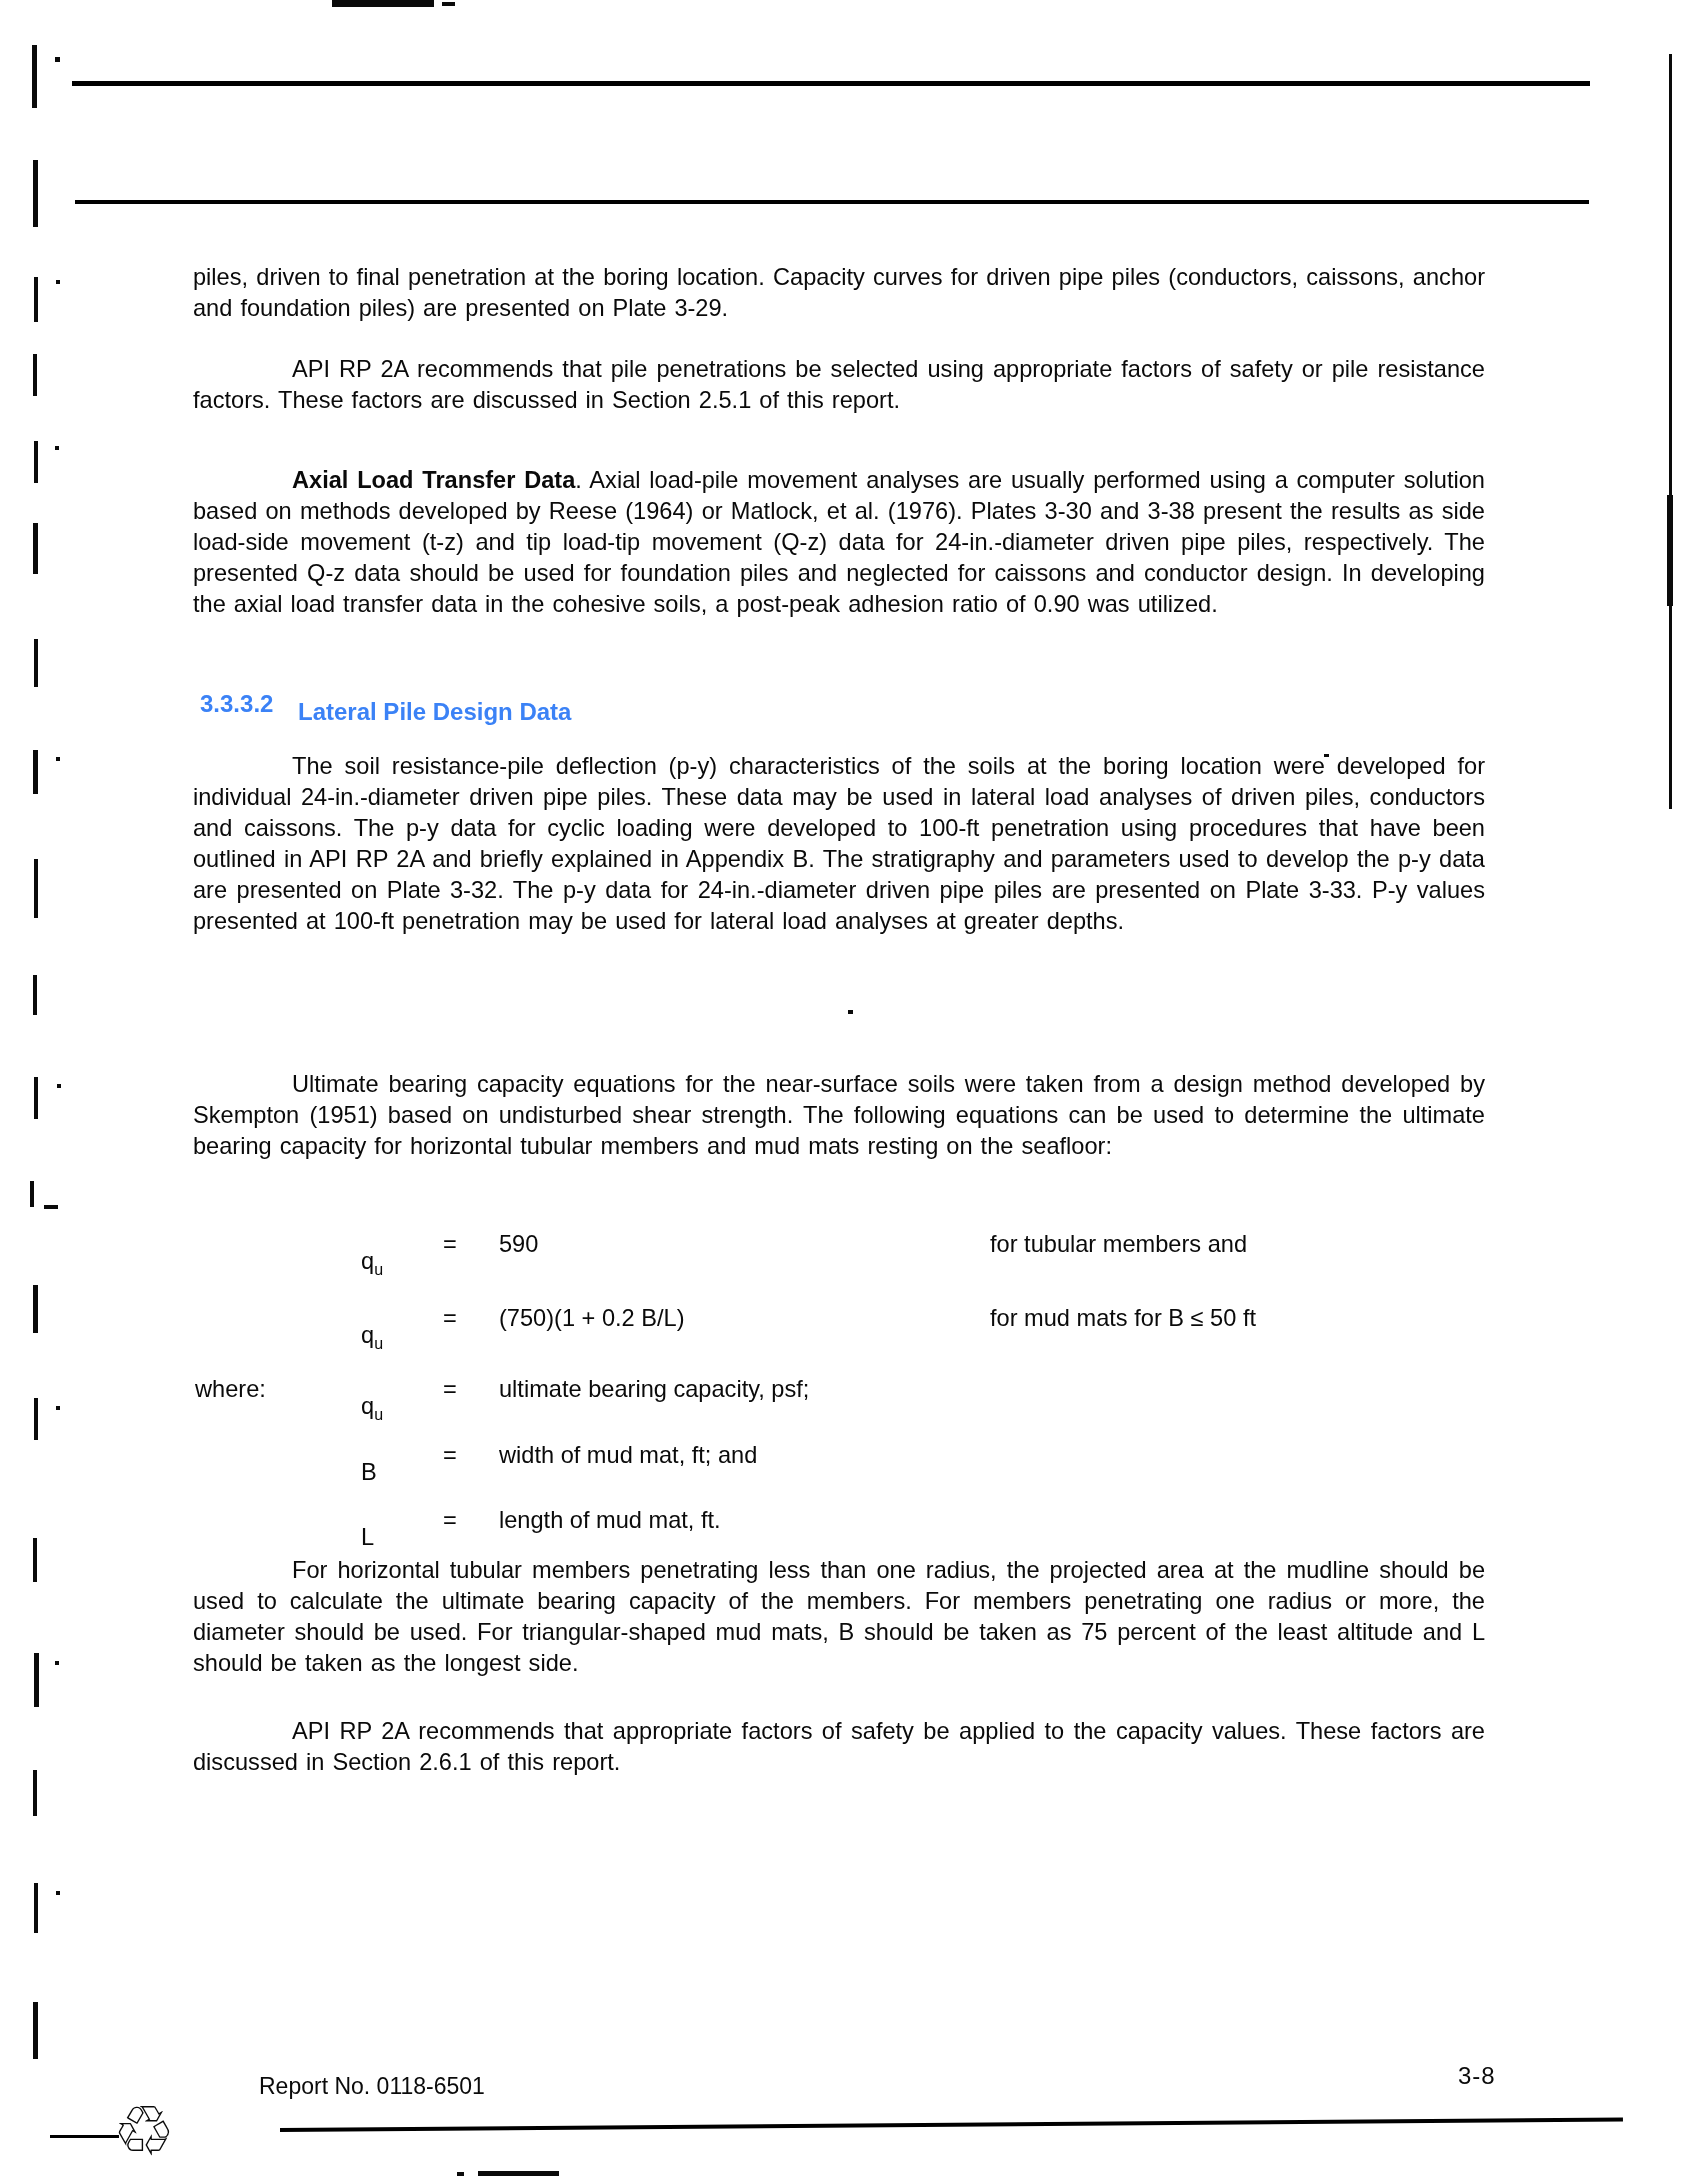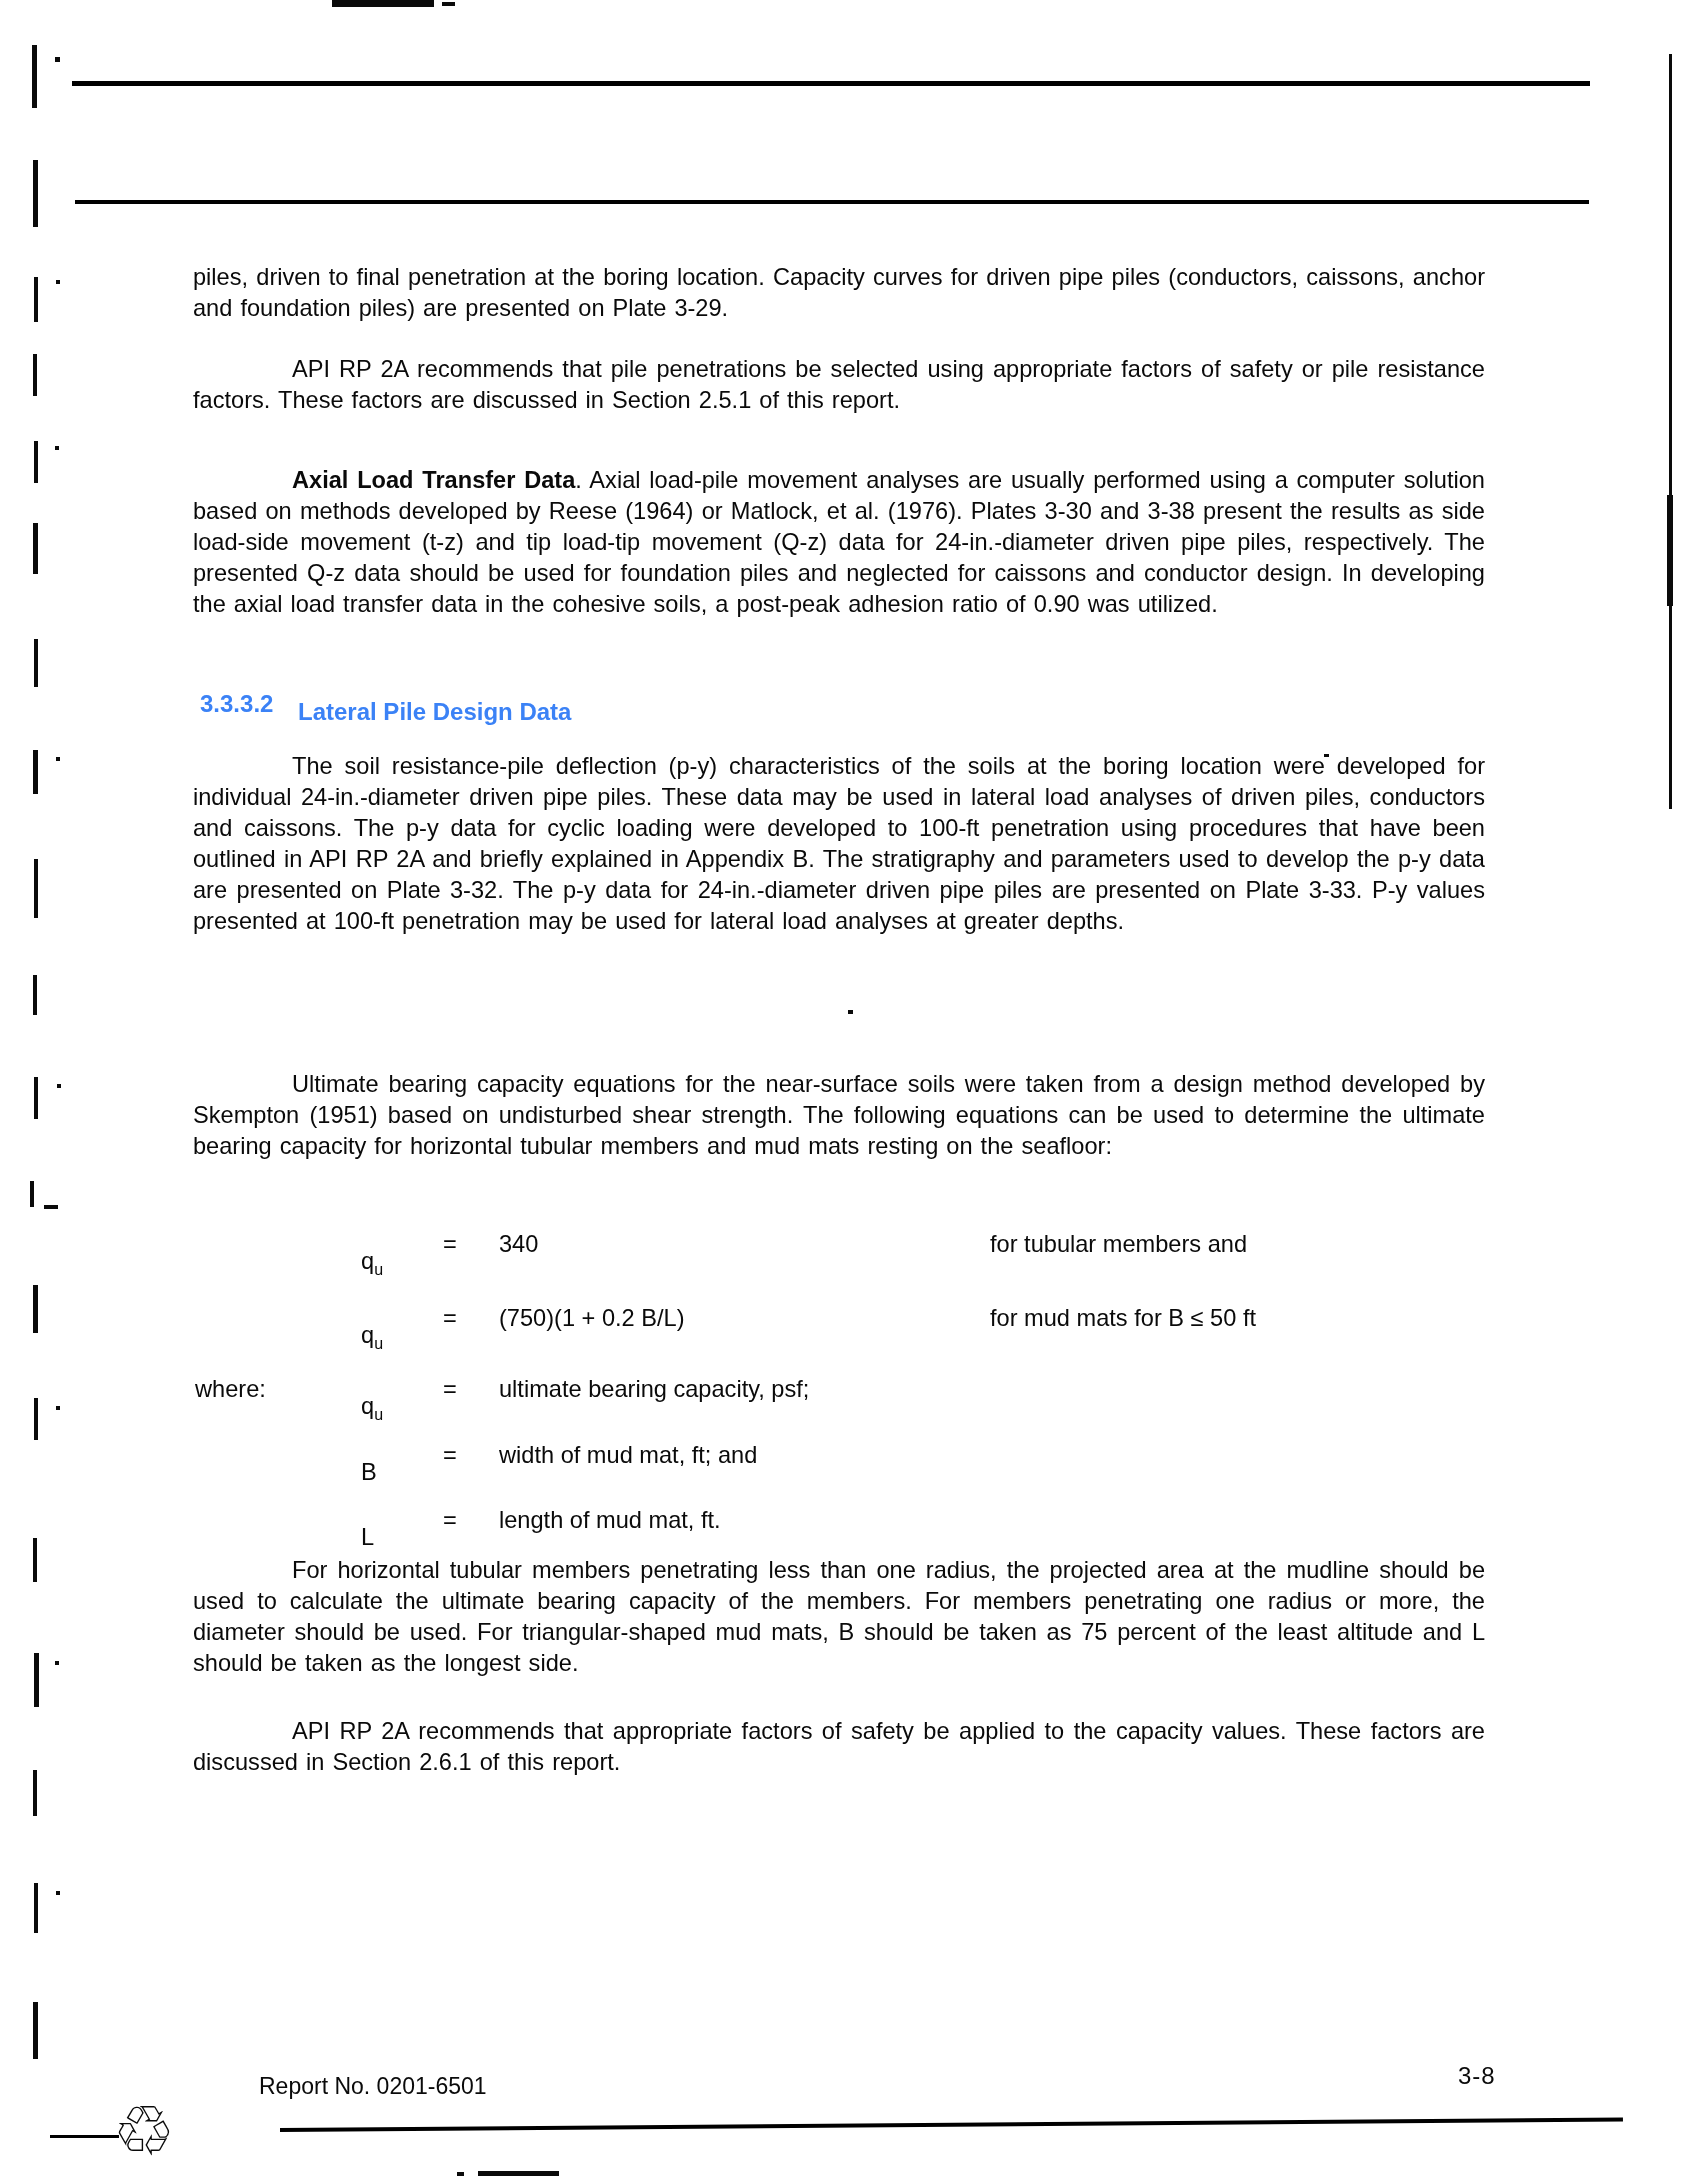--- a/index.html
+++ b/index.html
@@ -84,21 +84,21 @@
 
   <p class="para indent" style="top:751px">The soil resistance-pile deflection (p-y) characteristics of the soils at the boring location were developed for individual 24-in.-diameter driven pipe piles.  These data may be used in lateral load analyses of driven piles, conductors and caissons.  The p-y data for cyclic loading were developed to 100-ft penetration using procedures that have been outlined in API RP 2A and briefly explained in Appendix B.  The stratigraphy and parameters used to develop the p-y data are presented on Plate 3-32.  The p-y data for 24-in.-diameter driven pipe piles are presented on Plate 3-33.  P-y values presented at 100-ft penetration may be used for lateral load analyses at greater depths.</p>
 
 
   <p class="para indent" style="top:1069px">Ultimate bearing capacity equations for the near-surface soils were taken from a design method developed by Skempton (1951) based on undisturbed shear strength.  The following equations can be used to determine the ultimate bearing capacity for horizontal tubular members and mud mats resting on the seafloor:</p>
 
   <div class="eqrow" style="top:1231px">
     <span class="eq-label"></span>
     <span class="eq-sym"><span>q</span><sub>u</sub></span>
     <span class="eq-sign">=</span>
-    <span class="eq-expr">340</span>
+    <span class="eq-expr">590</span>
     <span class="eq-note">for tubular members and</span>
   </div>
   <div class="eqrow" style="top:1305px">
     <span class="eq-label"></span>
     <span class="eq-sym"><span>q</span><sub>u</sub></span>
     <span class="eq-sign">=</span>
     <span class="eq-expr">(750)(1 + 0.2 B/L)</span>
     <span class="eq-note">for mud mats for B ≤ 50 ft</span>
   </div>
   <div class="eqrow" style="top:1376px">
@@ -120,21 +120,21 @@
     <span class="eq-sym"><span>L</span><sub></sub></span>
     <span class="eq-sign">=</span>
     <span class="eq-expr">length of mud mat, ft.</span>
     <span class="eq-note"></span>
   </div>
 
   <p class="para indent" style="top:1555px">For horizontal tubular members penetrating less than one radius, the projected area at the mudline should be used to calculate the ultimate bearing capacity of the members.  For members penetrating one radius or more, the diameter should be used.  For triangular-shaped mud mats, B should be taken as 75 percent of the least altitude and L should be taken as the longest side.</p>
 
   <p class="para indent" style="top:1716px">API RP 2A recommends that appropriate factors of safety be applied to the capacity values.  These factors are discussed in Section 2.6.1 of this report.</p>
 
-  <span class="report-no">Report No. 0201-6501</span>
+  <span class="report-no">Report No. 0118-6501</span>
   <span class="page-no">3-8</span>
   <div class="recycle">♲</div>
   <div class="footer-line-left"></div>
   <div class="footer-line-main"></div>
   <div class="mark bottom-dash"></div>
   <div class="mark bottom-dot"></div>
 
   <div class="mark right-line"></div>
   <div class="mark right-line-thick"></div>
 

